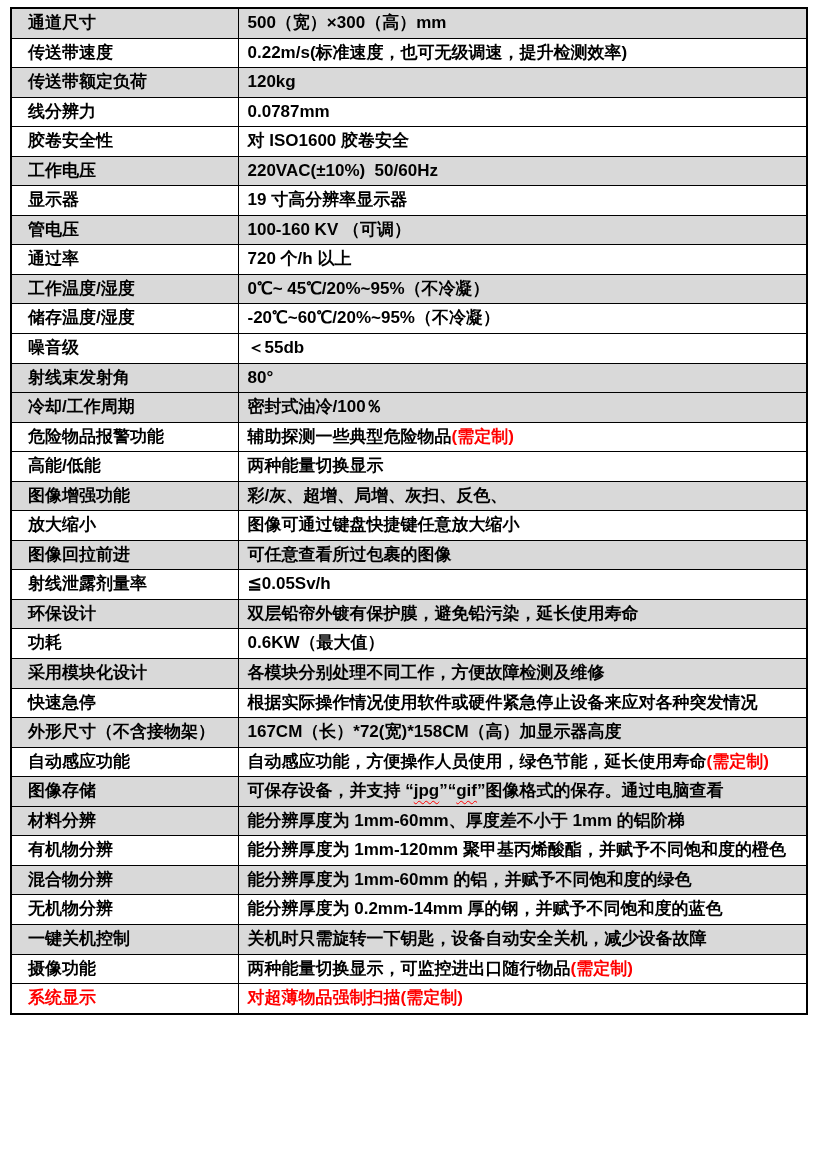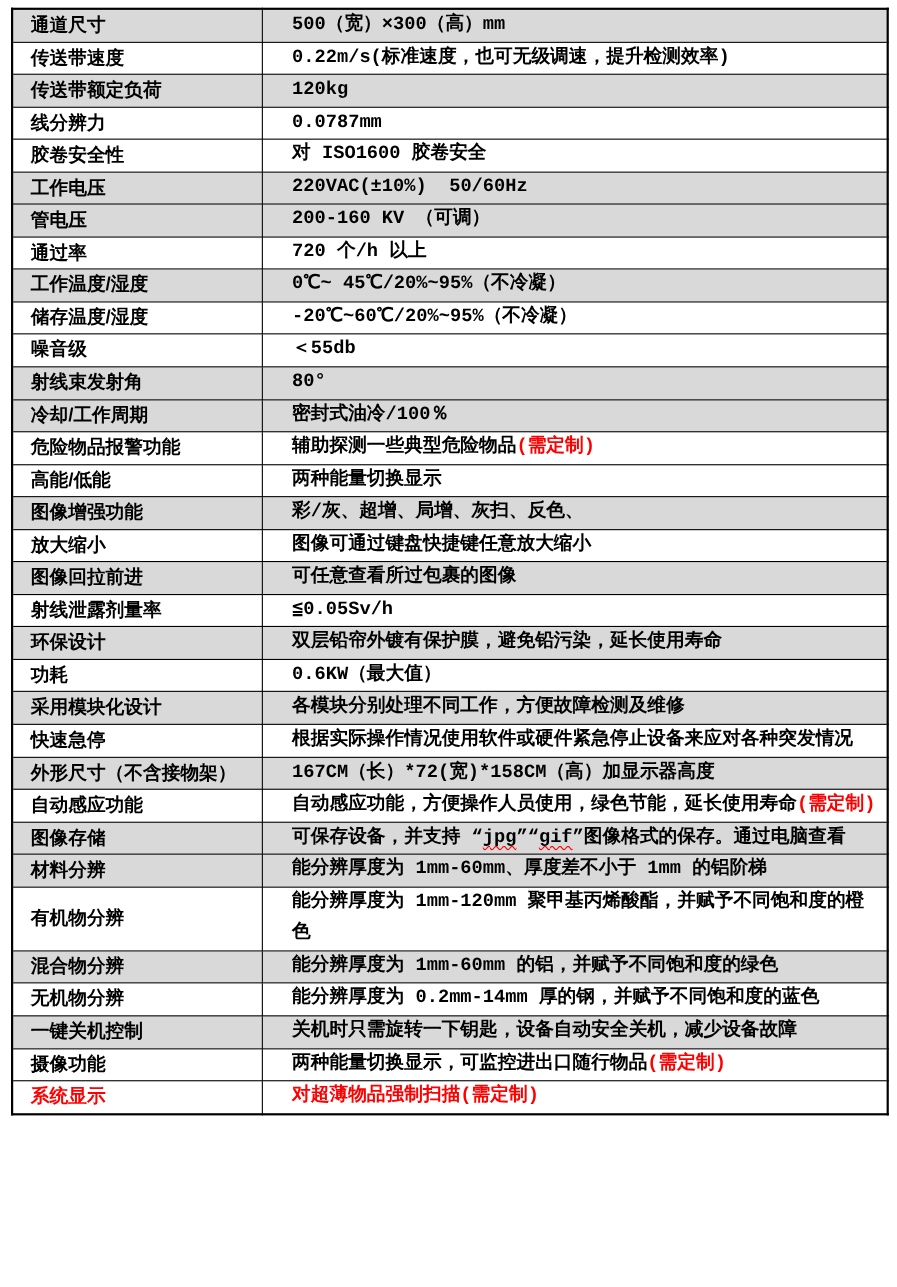--- a/index.html
+++ b/index.html
@@ -40,23 +40,22 @@
     vertical-align: middle;
     line-height: 1.68;
     overflow: hidden;
   }
   td.label {
     padding: 0 4px 0 16px;
     white-space: nowrap;
     margin-top: 44px;
   }
   td.value {
-    padding: 0 4px 0 27px;
+    padding: 0 4px 0 9px;
     white-space: pre-wrap;
-    font-family: Liberation Mono, monospace;
   }
   tr.shaded td { background: var(--shaded-bg); }
   .red { color: var(--highlight); }
   .wavy {
     text-decoration: underline;
     text-decoration-style: wavy;
     text-decoration-color: var(--highlight);
     text-decoration-thickness: 1px;
     text-underline-offset: 4px;
   }
@@ -88,23 +87,27 @@
           <td class="value"><span>0.0787mm</span></td>
         </tr>
         <tr>
           <td class="label">胶卷安全性</td>
           <td class="value"><span>对 ISO1600 胶卷安全</span></td>
         </tr>
         <tr class="shaded">
           <td class="label">工作电压</td>
           <td class="value"><span>220VAC(±10%)  50/60Hz</span></td>
         </tr>
+        <tr>
+          <td class="label">显示器</td>
+          <td class="value"><span>19 寸高分辨率显示器</span></td>
+        </tr>
         <tr class="shaded">
           <td class="label">管电压</td>
-          <td class="value"><span>200-160 KV （可调）</span></td>
+          <td class="value"><span>100-160 KV （可调）</span></td>
         </tr>
         <tr>
           <td class="label">通过率</td>
           <td class="value"><span>720 个/h 以上</span></td>
         </tr>
         <tr class="shaded">
           <td class="label">工作温度/湿度</td>
           <td class="value"><span>0℃~ 45℃/20%~95%（不冷凝）</span></td>
         </tr>
         <tr>

